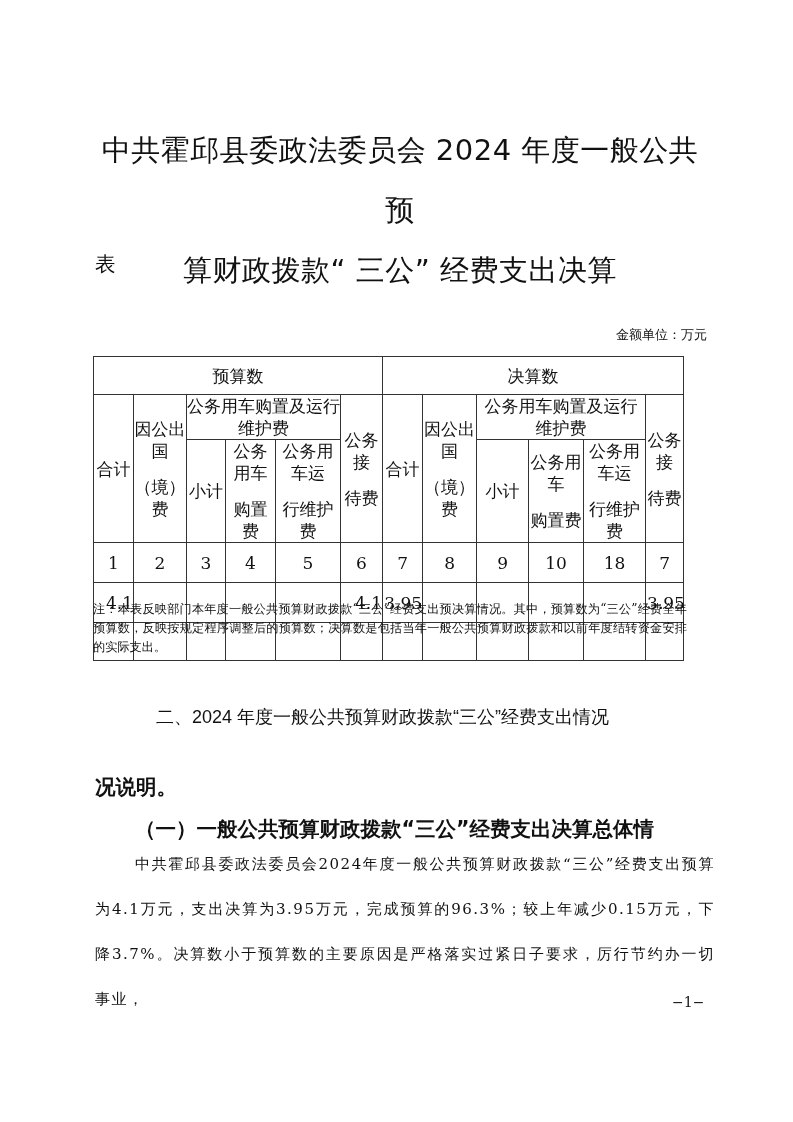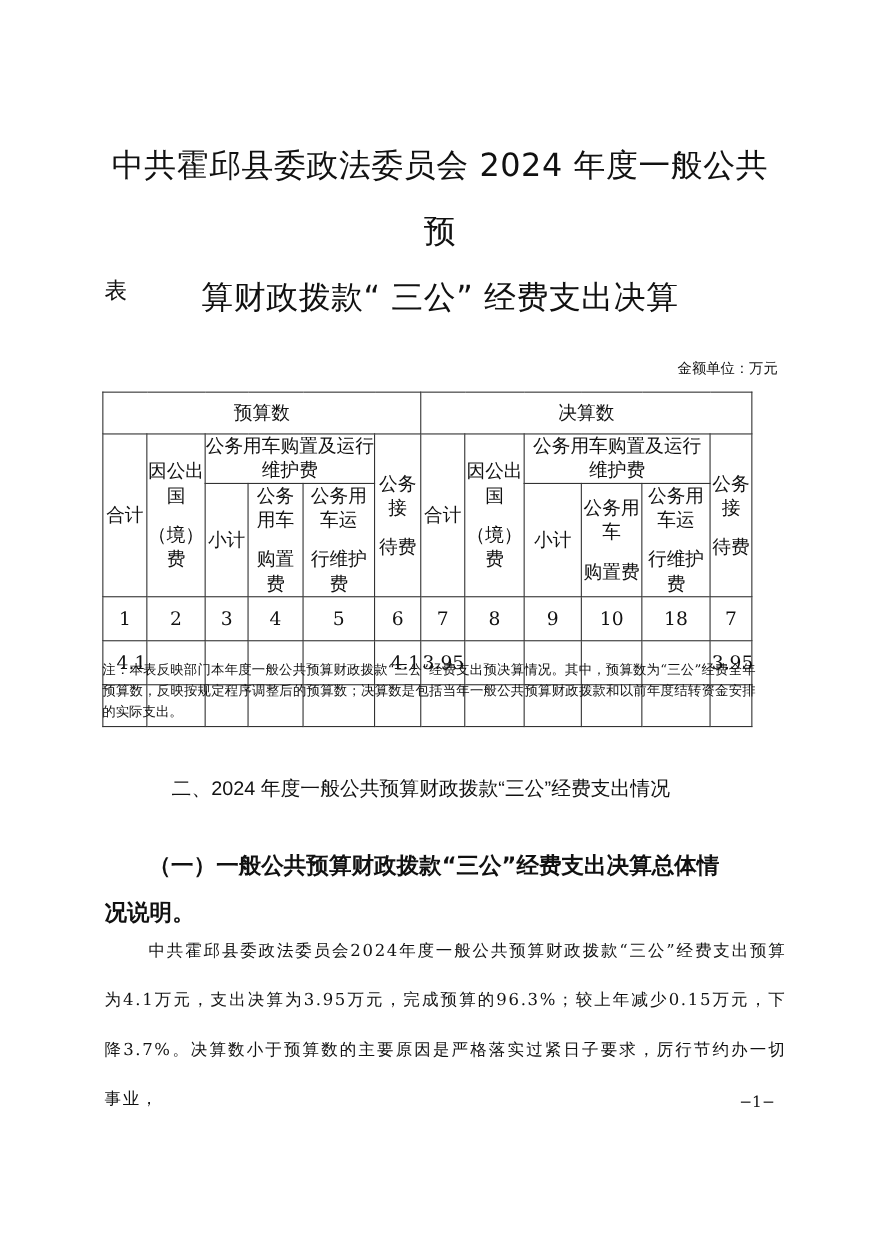--- a/index.html
+++ b/index.html
@@ -172,19 +172,19 @@
 </tbody>
   </table>
 
 <div class="note">注：本表反映部门本年度一般公共预算财政拨款“三公”经费支出预决算情况。其中，预算数为“三公”经费全年预算数，反映按规定程序调整后的预算数；决算数是包括当年一般公共预算财政拨款和以前年度结转资金安排的实际支出。</div>
 
 <div class="h2" style="top:696px;">
   <div><span style="display:inline-block;width:40px;"></span><span>二、2024 年度一般公共预算财政拨款“三公”经费支出情况</span></div>
 </div>
 
 <div class="h2b" style="top:766px;">
+  <div>况说明。</div>
   <div><span style="display:inline-block;width:40px;"></span><span>（一）一般公共预算财政拨款“三公”经费支出决算总体情</span></div>
-  <div>况说明。</div>
 </div>
 
 <div class="para">中共霍邱县委政法委员会2024年度一般公共预算财政拨款“三公”经费支出预算为4.1万元，支出决算为3.95万元，完成预算的96.3%；较上年减少0.15万元，下降3.7%。决算数小于预算数的主要原因是严格落实过紧日子要求，厉行节约办一切事业，</div>
 
 <div class="pagenum">−1−</div>
 
 </body></html>

